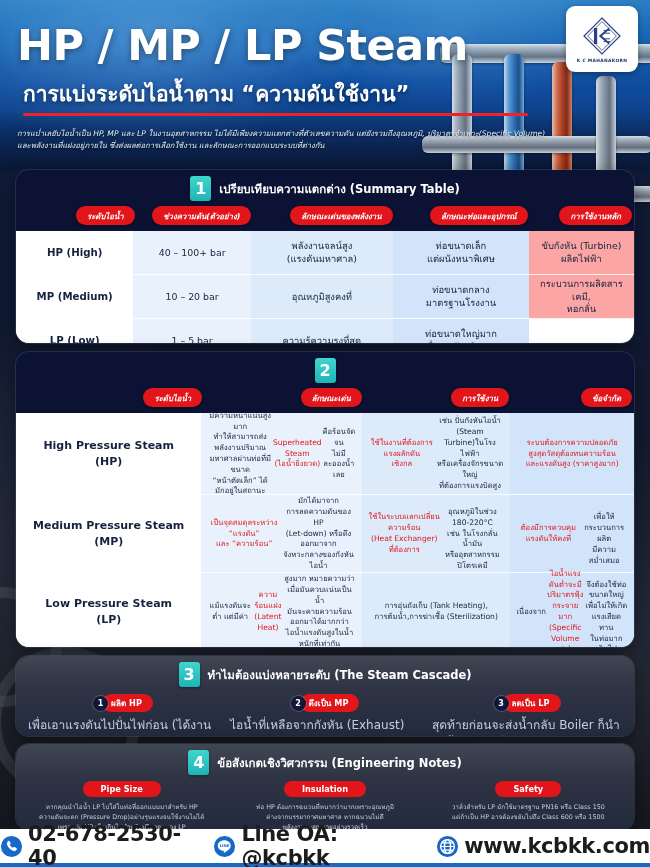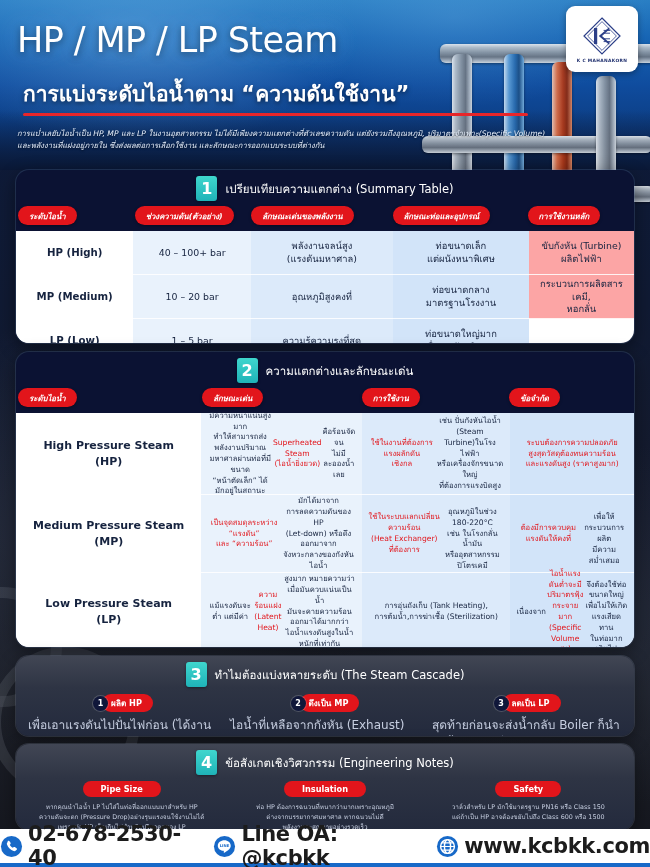--- a/index.html
+++ b/index.html
@@ -47,21 +47,21 @@
     position:absolute; right:12px; top:6px; width:72px; height:66px;
     background:#fff; border-radius:9px; display:flex; flex-direction:column;
     align-items:center; justify-content:center; gap:2px;
     box-shadow:0 2px 6px rgba(0,0,0,.35);
   }
   .logo-mark { width:40px; height:40px; }
   .logo-text { font-size:4.4px; letter-spacing:.35px; color:#20306e; font-weight:700; }
 
   h1.title {
     position:absolute; left:17px; top:20px;
-    font-size:35px; font-weight:400; color:#ffffff; letter-spacing:-.6px;
+    font-size:43px; font-weight:700; color:#ffffff; letter-spacing:-.6px;
     text-shadow:0 2px 7px rgba(0,0,0,.45), 0 0 22px rgba(120,190,255,.45);
   }
   .subtitle-wrap { position:absolute; left:23px; top:77px; }
   .subtitle {
     font-size:21px; font-weight:700; color:#ffffff;
     text-shadow:0 2px 5px rgba(0,0,0,.5);
   }
   .sub-rule { margin-top:3px; height:3px; width:505px; background:#e8262a; border-radius:2px; }
 
   .intro {
@@ -89,25 +89,25 @@
     display:flex; align-items:center; justify-content:center; gap:8px;
     padding:6px 0 5px;
   }
   .sec-num {
     width:21px; height:25px; border-radius:3px;
     background:linear-gradient(180deg,#3fd6cd 0%,#1fb3b8 100%);
     color:#ffffff; font-size:16px; font-weight:700;
     display:flex; align-items:center; justify-content:center;
     box-shadow:0 1px 3px rgba(0,0,0,.4);
   }
-  .sec-title { font-size:11.5px; font-weight:400; color:#ffffff; }
+  .sec-title { font-size:11.5px; font-weight:700; color:#ffffff; }
 
   
   .pill-row { display:flex; padding:0 2px 6px; }
-  .pill-cell { display:flex; justify-content:flex-start; }
+  .pill-cell { display:flex; justify-content:flex-end; }
   .pill {
     background:#e2151b; color:#fff; font-size:7.8px; font-weight:700;
     font-style:italic; padding:3.5px 11px; border-radius:11px; white-space:nowrap;
     box-shadow:0 1px 3px rgba(0,0,0,.35);
   }
 
   
   .tbl { display:flex; background:#fff; }
   .col { display:flex; flex-direction:column; }
   .cell {
@@ -251,21 +251,20 @@
         <div class="col" style="width: 17%;">
           <div class="cell c4 row-sep">ขับกังหัน (Turbine)<br>ผลิตไฟฟ้า</div>
           <div class="cell c4 row-sep">กระบวนการผลิตสารเคมี,<br>หอกลั่น</div>
         </div>
       </div>
   </div>
 
   <div class="card card-2">
     <div class="sec-head">
       <div class="sec-num">2</div>
-      <div class="sec-title">ความแตกต่างและลักษณะเด่น</div>
     </div>
     <div class="pill-row" id="s2-pills">
         <div class="pill-cell" style="width: 30%;">
           <span class="pill">ระดับไอน้ำ</span>
         </div>
         <div class="pill-cell" style="width: 26%;">
           <span class="pill">ลักษณะเด่น</span>
         </div>
         <div class="pill-cell" style="width: 24%;">
           <span class="pill">การใช้งาน</span>

